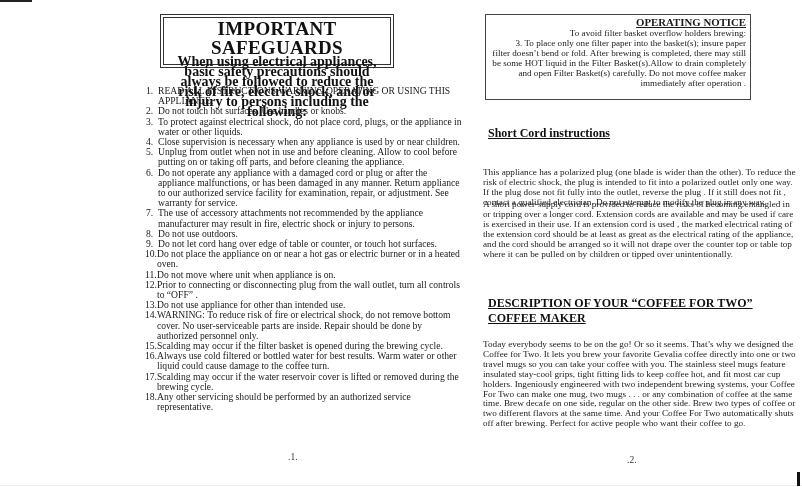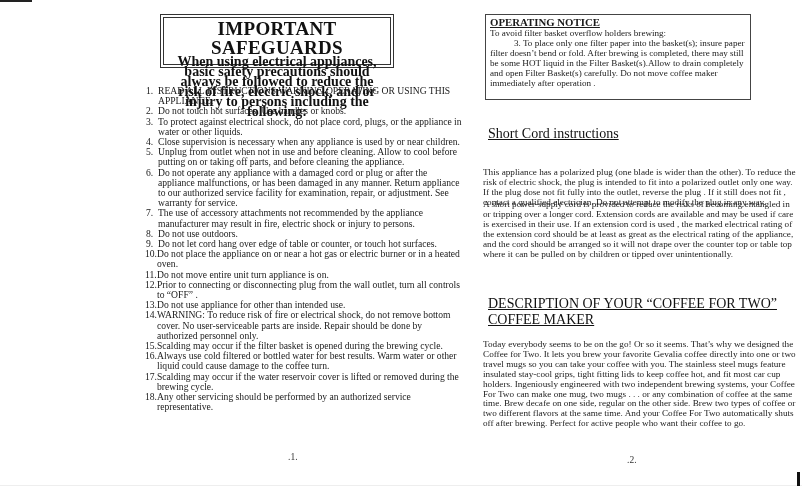--- a/index.html
+++ b/index.html
@@ -41,29 +41,29 @@
       font-size: 17.5px; font-weight: bold; color: #222; letter-spacing: 0.1px;
     }
     .page-num-1 { position: absolute; left: 288px; top: 452px; font-size: 9.5px; color: #333; }
 
     
     .page2 { position: absolute; left: 480px; top: 0; width: 322px; height: 487px; }
 
     .notice-box {
       position: absolute; left: 5px; top: 14px; width: 266px; height: 86px;
       border: 1px solid #444; padding: 2px 4px;
-      font-size: 9.1px; line-height: 10px;
+      font-size: 9.1px; line-height: 10px; text-align: right;
     }
     .notice-title { font-size: 10.8px; font-weight: bold; text-decoration: underline; line-height: 11px; }
     .notice-steps { list-style: none; }
     .notice-steps li.indent { padding-left: 24px; }
     .notice-steps li.wrap { text-indent: 24px; padding-left: 0; }
 
     .section-heading {
-      position: absolute; font-size: 14px; font-weight: normal; text-decoration: underline; color: #111;
+      position: absolute; font-size: 12px; font-weight: bold; text-decoration: underline; color: #111;
     }
     .short-cord-heading { left: 8px; top: 126px; }
     .desc-heading { left: 8px; top: 296px; }
 
     .para {
       position: absolute; left: 3px; width: 316px; font-size: 9.2px; line-height: 9.9px; color: #222;
     }
     .para-1 { top: 168px; }
     .para-2 { top: 200px; }
     .para-3 { top: 340px; }
@@ -119,21 +119,21 @@
     <li>
         <span class="num">9.</span>
         <span class="txt">Do not let cord hang over edge of table or counter, or touch hot surfaces.</span>
       </li>
     <li>
         <span class="num two">10.</span>
         <span class="txt">Do not place the appliance on or near a hot gas or electric burner or in a heated oven.</span>
       </li>
     <li>
         <span class="num two">11.</span>
-        <span class="txt">Do not move entire unit turn appliance is on.</span>
+        <span class="txt">Do not move where unit when appliance is on.</span>
       </li>
     <li>
         <span class="num two">12.</span>
         <span class="txt">Prior to connecting or disconnecting plug from the wall outlet, turn all controls to “OFF” .</span>
       </li>
     <li>
         <span class="num two">13.</span>
         <span class="txt">Do not use appliance for other than intended use.</span>
       </li>
     <li>

